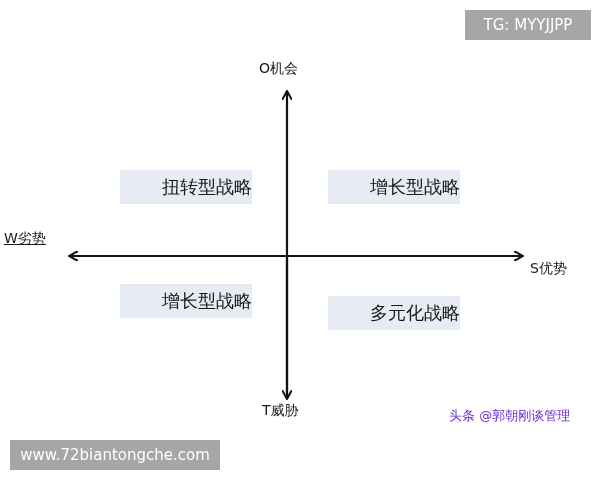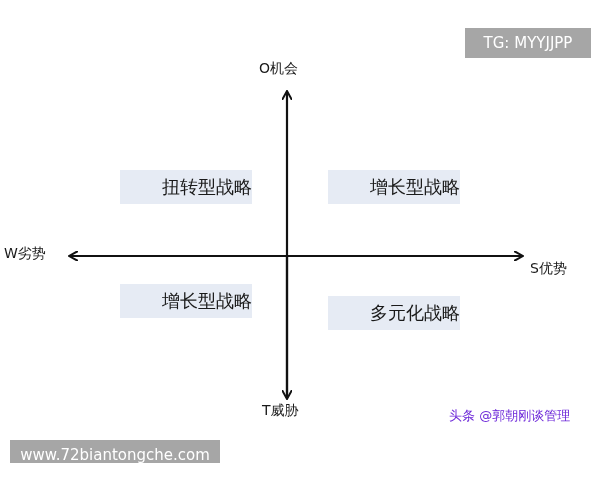--- a/index.html
+++ b/index.html
@@ -23,23 +23,23 @@
     </marker>
   </defs>
   <line x1="287" y1="398" x2="287" y2="92" stroke="#111" stroke-width="2.2" marker-end="url(#arrow)"></line>
   <line x1="287" y1="256" x2="287" y2="398" stroke="#111" stroke-width="2.2" marker-end="url(#arrow)"></line>
   <line x1="287" y1="256" x2="522" y2="256" stroke="#111" stroke-width="2.2" marker-end="url(#arrow)"></line>
   <line x1="287" y1="256" x2="70" y2="256" stroke="#111" stroke-width="2.2" marker-end="url(#arrow)"></line>
 </svg>
 
 <div class="abs axis-label" style="left:259px; top:60px;">O机会</div>
 <div class="abs axis-label" style="left:262px; top:402px;">T威胁</div>
-<div class="abs axis-label" style="left:4px; top:245px;">W劣势</div>
+<div class="abs axis-label" style="left:4px; top:230px;text-decoration:underline;">W劣势</div>
 <div class="abs axis-label" style="left:530px; top:260px;">S优势</div>
 
 <div class="abs quad" style="left:120px; top:170px;">扭转型战略</div>
 <div class="abs quad" style="left:328px; top:170px;">增长型战略</div>
 <div class="abs quad" style="left:120px; top:284px;">增长型战略</div>
 <div class="abs quad" style="left:328px; top:296px;">多元化战略</div>
 
-<div class="abs wm-box" style="left:465px; top:28px; width:126px; height:30px; line-height:30px;">TG: MYYJJPP</div>
-<div class="abs wm-box" style="left:10px; top:440px; width:210px; height:23px; line-height:30px;">www.72biantongche.com</div>
+<div class="abs wm-box" style="left:465px; top:10px; width:126px; height:30px; line-height:30px;">TG: MYYJJPP</div>
+<div class="abs wm-box" style="left:10px; top:440px; width:210px; height:30px; line-height:30px;">www.72biantongche.com</div>
 <div class="abs credit" style="left:449px; top:407px;">头条 @郭朝刚谈管理</div>
 
 </body></html>

